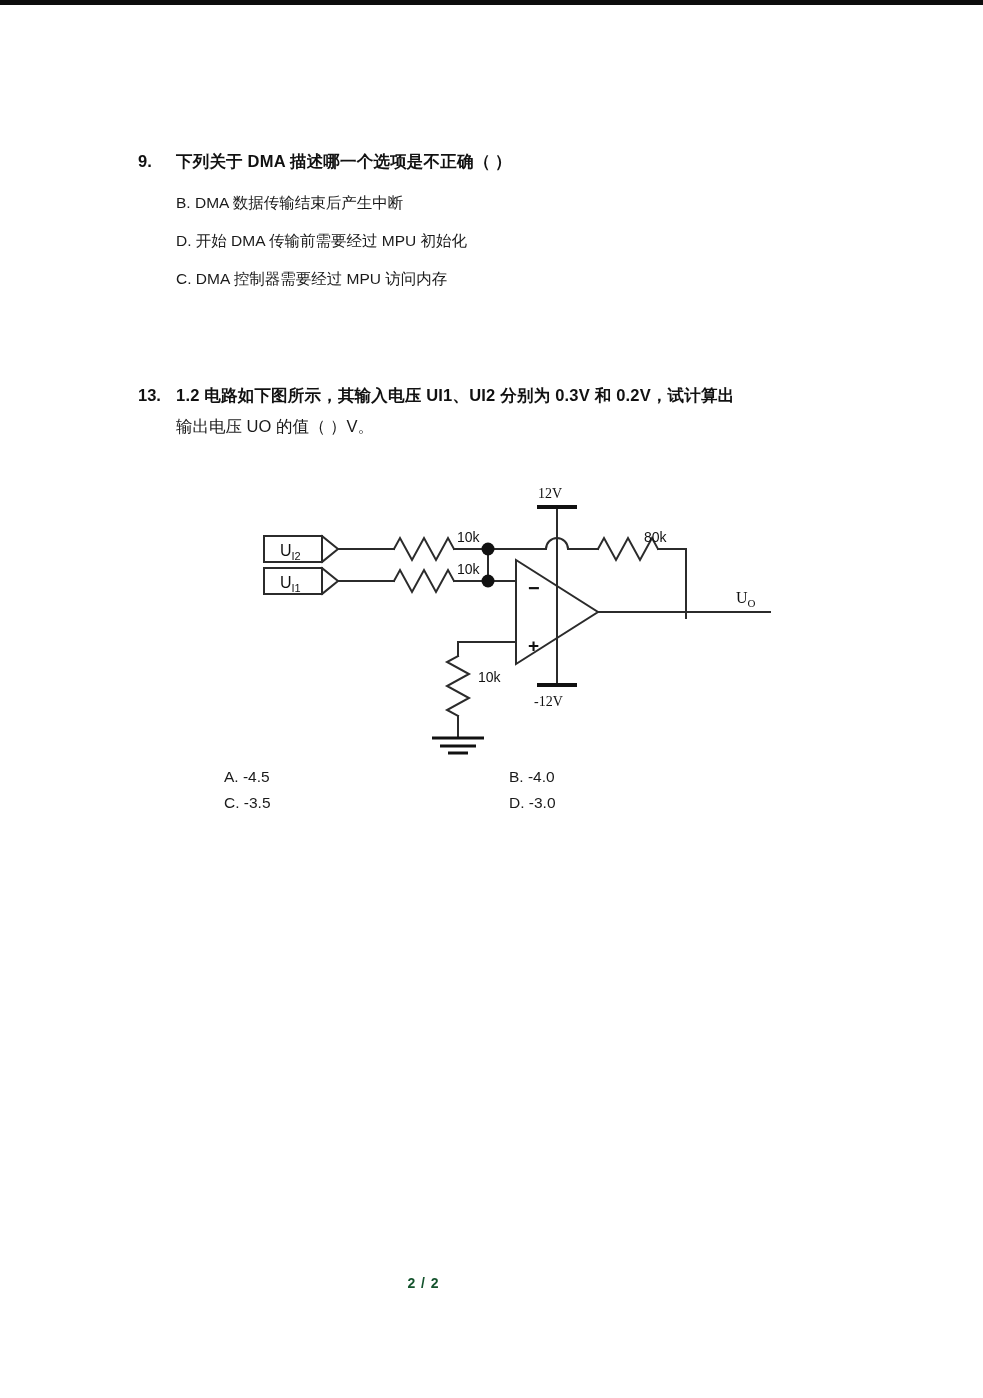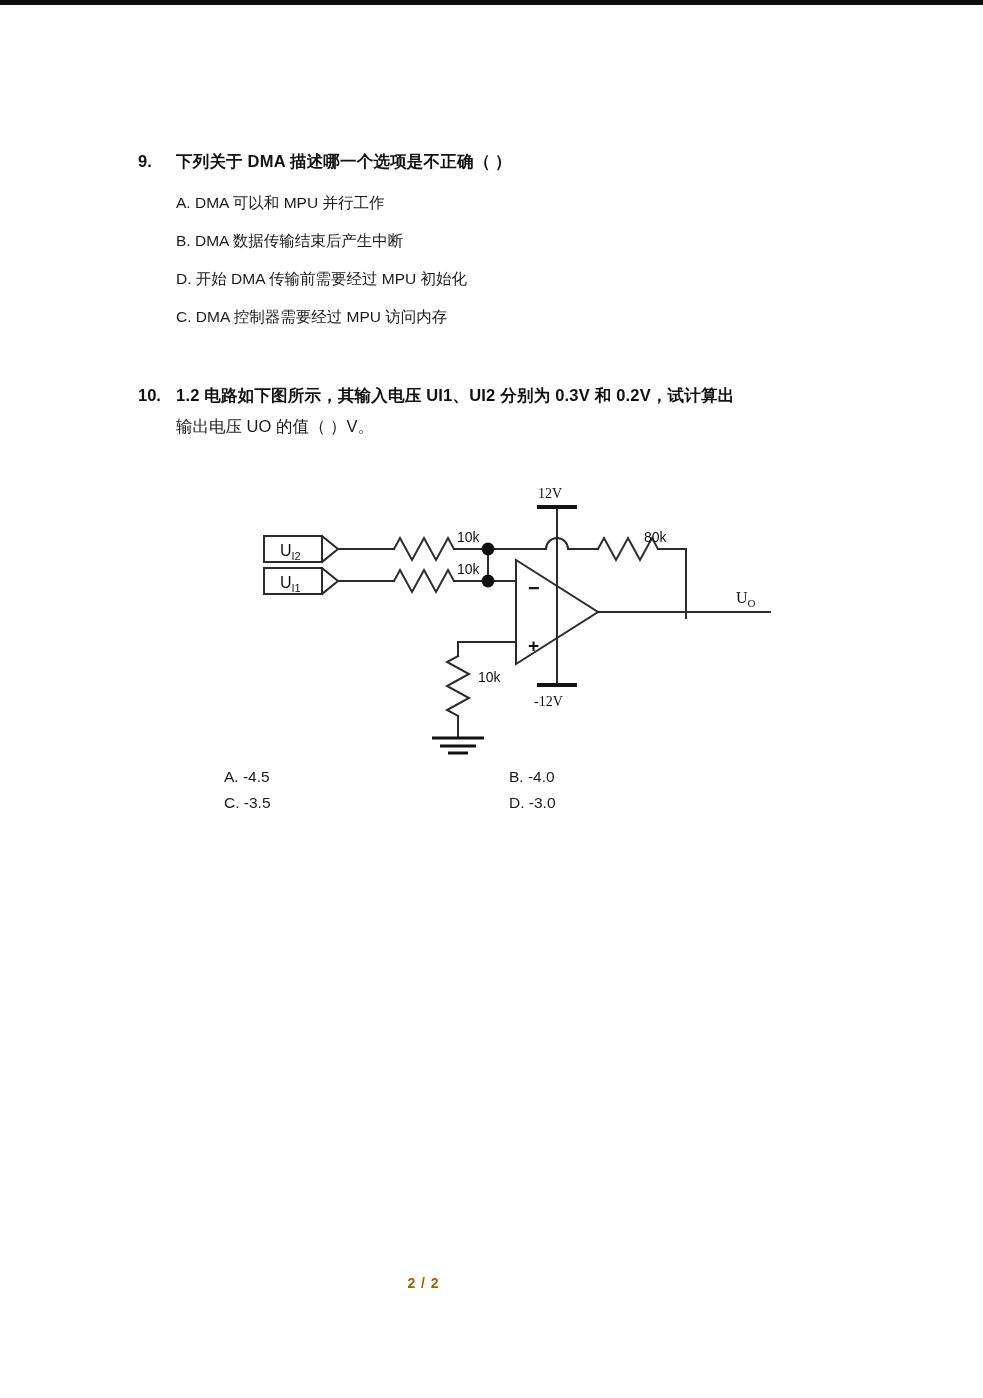--- a/index.html
+++ b/index.html
@@ -105,47 +105,46 @@
 
   
   .footer {
     position: absolute;
     left: 0;
     top: 1275px;
     width: 847px;
     text-align: center;
     font-size: 14px;
     font-weight: bold;
-    color: #a16207;
+    color: #14532d;
     letter-spacing: 1px;
   }
 </style>
 </head>
 <body>
 
 <div class="page">
 
   <div class="top-edge"></div>
 
   <div class="q-block" id="q9">
     <div class="q-head">
       <span class="q-num">9.</span>
       <span class="q-text">下列关于 DMA 描述哪一个选项是不正确（   ）</span>
     </div>
     <div class="q-options">
-      <div class="opt-line">A. DMA 可以和 MPU 并行工作</div>
       <div class="opt-line">B. DMA 数据传输结束后产生中断</div>
       <div class="opt-line">D. 开始 DMA 传输前需要经过 MPU 初始化</div>
       <div class="opt-line">C. DMA 控制器需要经过 MPU 访问内存</div>
     </div>
   </div>
 
   <div class="q-block" id="q10">
     <div class="q-head">
-      <span class="q-num">10.</span>
+      <span class="q-num">13.</span>
       <span class="q-text">1.2 电路如下图所示，其输入电压 UI1、UI2 分别为 0.3V 和 0.2V，试计算出</span>
     </div>
     <div class="q10-line2">输出电压 UO 的值（   ）V。</div>
   </div>
 
   <div class="figure">
     <svg width="530" height="290" viewBox="0 0 530 290" xmlns="http://www.w3.org/2000/svg">
       <g fill="none" stroke="#2b2b2b" stroke-width="2" stroke-linecap="square">
 
         <path d="M14 66 L72 66 L72 92 L14 92 Z"></path>

